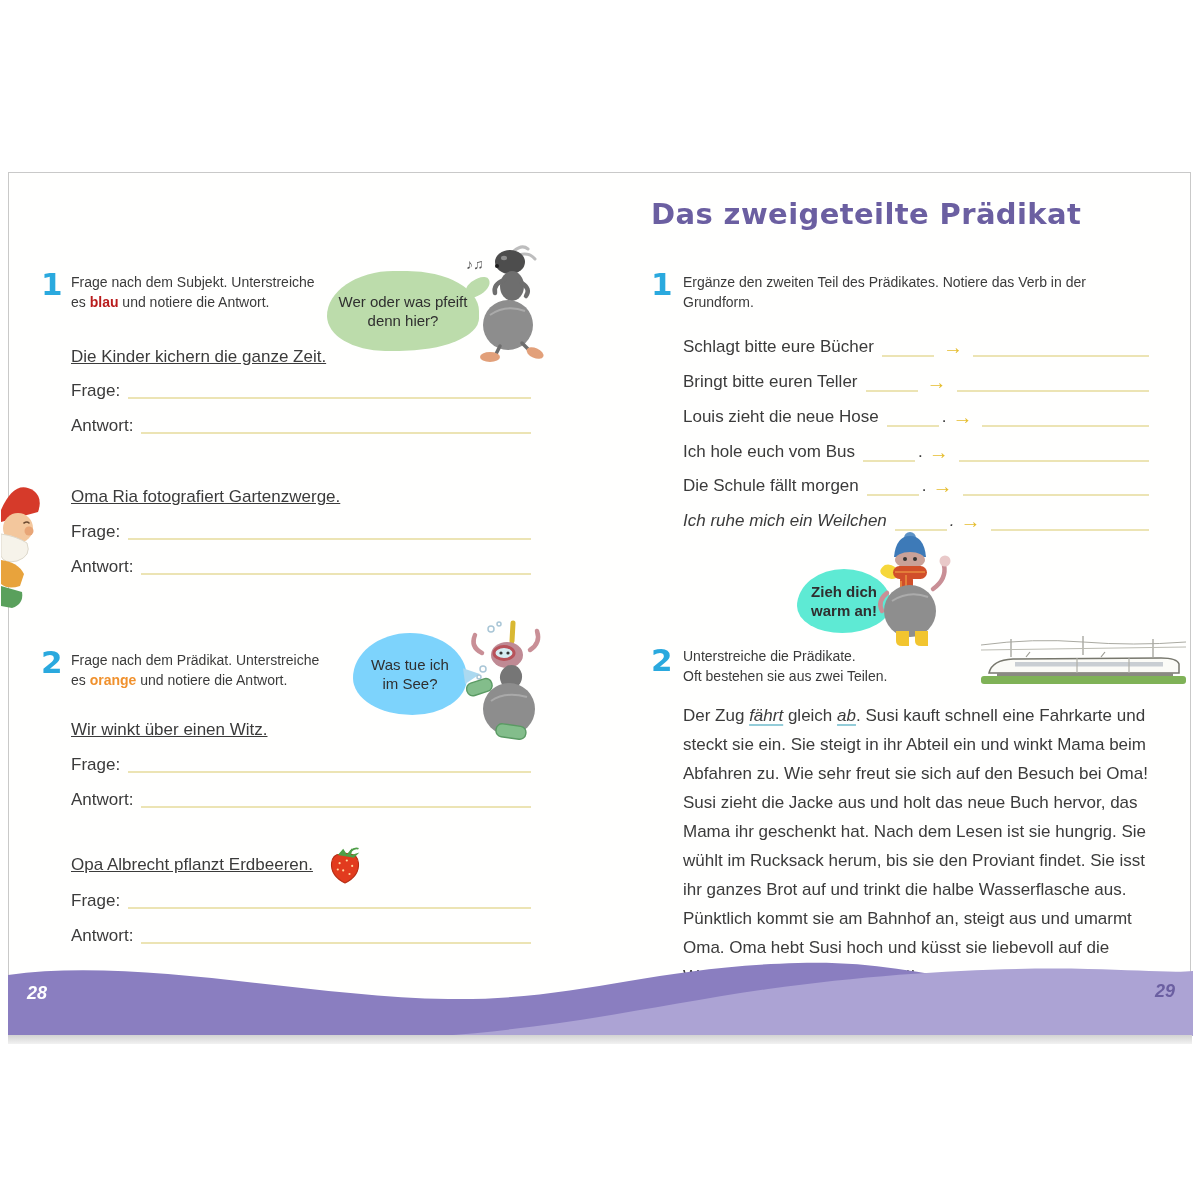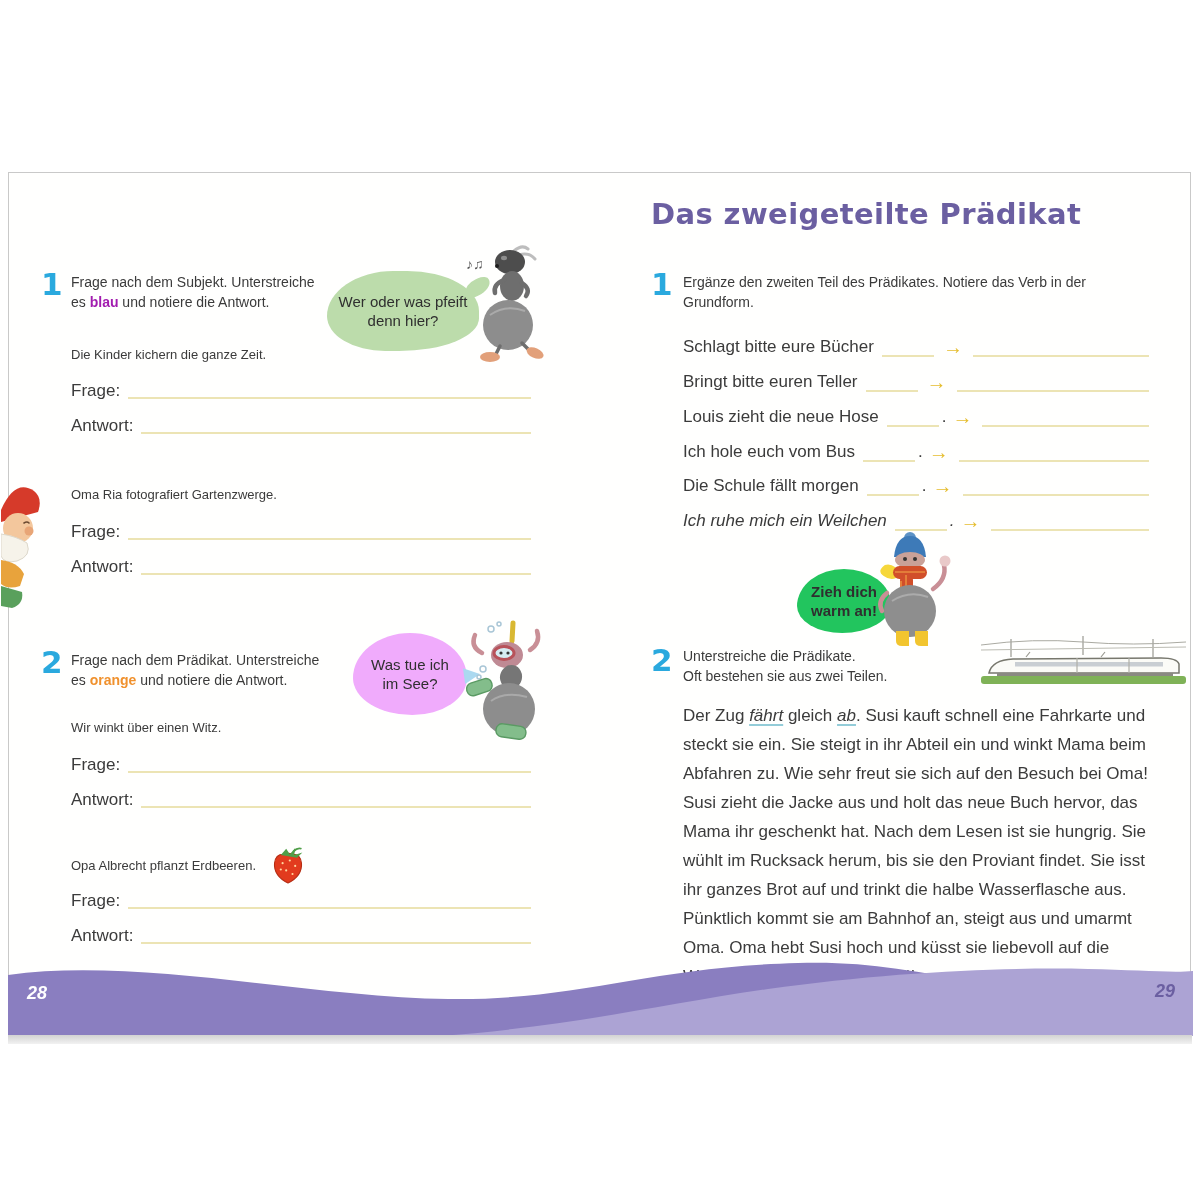--- a/index.html
+++ b/index.html
@@ -7,36 +7,36 @@
   .stage { position:relative; width:1200px; height:1200px; background:#ffffff; overflow:hidden; }
   .book { position:absolute; left:8px; top:172px; width:1183px; height:863px;
           background:#fffffe; border:1px solid #c9c9c9; border-bottom:none; }
   .book-shadow { position:absolute; left:8px; top:1035px; width:1184px; height:9px;
           background:linear-gradient(#d2d2d2,#f2f2f2); }
   .page-title { position:absolute; font-family:"DejaVu Sans", sans-serif; font-weight:bold;
           font-size:29px; color:#6b5fa1; letter-spacing:0.4px; }
   .ex-num { position:absolute; font-family:"DejaVu Sans", sans-serif; font-weight:800;
           font-size:31px; color:#2aa9de; line-height:1; }
   .ex-text { position:absolute; font-size:14px; line-height:1.42; color:#3b3b3b; }
-  .c-blue { color:#a21caf; font-weight:bold; }
+  .c-blue { color:#b91c1c; font-weight:bold; }
   .c-orange { color:#f0912d; font-weight:bold; }
-  .sentence { position:absolute; font-size:13px; color:#3b3b3b; }
+  .sentence { position:absolute; font-size:17px; color:#3b3b3b;text-decoration:underline; }
   .qa-row { position:absolute; left:62px; width:460px; height:24px; display:flex;
           align-items:center; font-size:17px; color:#3b3b3b; }
   .write-line { flex:1; height:16px; border-bottom:2px solid #ece4b4; margin-left:8px; }
   .bubble { position:absolute; display:flex; align-items:center; justify-content:center;
           text-align:center; font-size:15px; color:#2f2f2f; line-height:1.3; padding:6px 10px; }
   .bubble-green { background:#bcdcab; border-radius:48% 52% 58% 42% / 62% 55% 45% 48%; }
   .bubble-green::after { content:""; position:absolute; right:-12px; top:8px; width:26px;
           height:16px; background:#bcdcab; border-radius:60% 40% 70% 30%; transform:rotate(-24deg); }
-  .bubble-blue { background:#f0abfc; border-radius:50% 50% 48% 52% / 55% 55% 45% 45%; }
+  .bubble-blue { background:#7dd3fc; border-radius:50% 50% 48% 52% / 55% 55% 45% 45%; }
   .bubble-blue::after { content:""; position:absolute; right:-13px; top:34px; width:0; height:0;
           border-top:8px solid transparent; border-bottom:8px solid transparent;
           border-left:16px solid #abd9f0; transform:rotate(-8deg); }
-  .bubble-yellow { background:#22c55e; border-radius:50% 50% 52% 48% / 58% 55% 45% 42%; font-weight:bold; }
+  .bubble-yellow { background:#5eead4; border-radius:50% 50% 52% 48% / 58% 55% 45% 42%; font-weight:bold; }
   .bubble-yellow::after { content:""; position:absolute; right:-8px; top:-4px; width:18px; height:14px;
           background:#f6d73b; border-radius:60% 40% 70% 30%; transform:rotate(38deg); }
   .illu { position:absolute; }
   .vrow { position:absolute; left:674px; width:466px; height:26px; display:flex;
           align-items:flex-end; font-size:17px; color:#3b3b3b; }
   .fill-short { width:52px; height:16px; border-bottom:2px solid #ece4b4; margin-left:8px; }
   .fill-long { flex:1; height:16px; border-bottom:2px solid #ece4b4; margin-left:6px; }
   .dot { margin-left:3px; }
   .arrow-glyph { color:#e5bd2e; font-weight:bold; font-size:20px; margin:0 4px 0 6px;
           transform:translateY(2px); }

